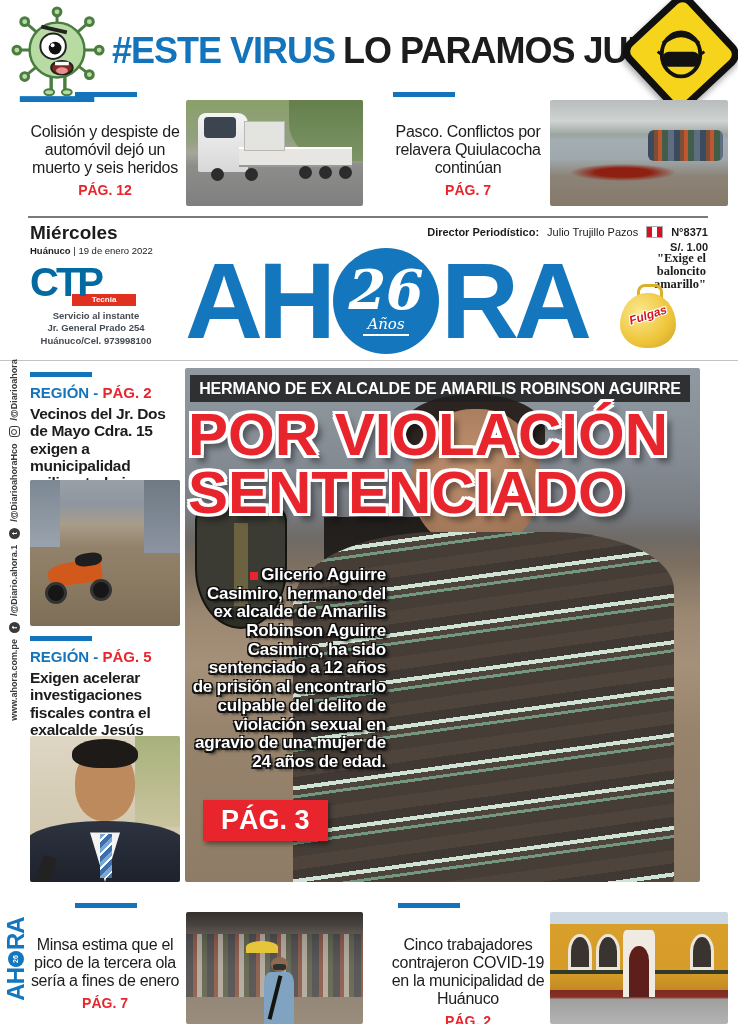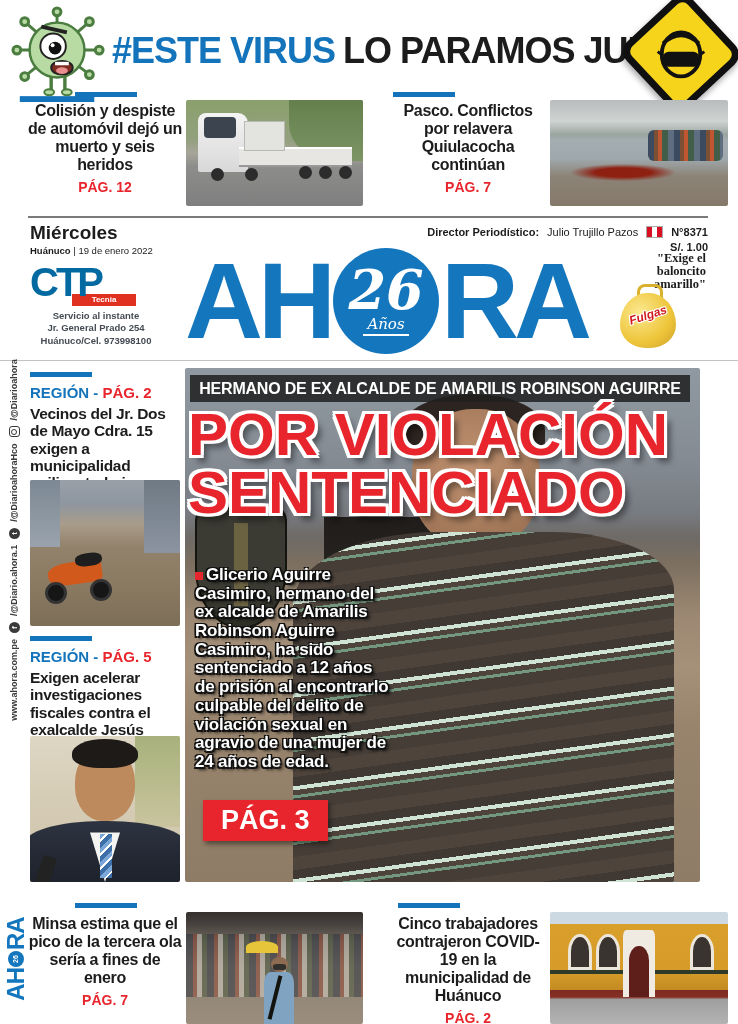--- a/index.html
+++ b/index.html
@@ -15,22 +15,22 @@
   .sign-wrap{right:4px;top:-4px;width:118px;height:118px;}
   .sign-diamond{position:absolute;left:20px;top:12px;width:76px;height:76px;background:#f6d41c;
         border:7px solid #101010;border-radius:14px;transform:rotate(47deg);
         box-shadow:2px 3px 6px rgba(0,0,0,.35);}
   .sign-face{position:absolute;left:32px;top:24px;width:66px;height:66px;}
 
   
   .bluebar{height:5px;width:62px;background:#1374bb;}
 
   
-  .brief-head{font-size:16px;font-weight:700;line-height:1.12;letter-spacing:-.3px;
-        text-align:center;color:#1c1c1c;}
+  .brief-head{font-size:16px;font-weight:400;line-height:1.12;letter-spacing:-.3px;
+        text-align:center;color:#1c1c1c;margin-top:21px;}
   .pagetag{font-size:14px;font-weight:800;color:#e8252c;text-align:center;margin-top:5px;}
   .photo{position:absolute;overflow:hidden;border-radius:2px;background:#ccc;}
   .photo > div{position:absolute;}
 
   .rule{background:#7a7a7a;height:2px;}
   .rule-light{background:#c3c3c3;height:1px;}
 
   
   .mh-day{font-size:19px;font-weight:800;}
   .mh-date{font-size:9.5px;margin-top:1px;}
@@ -103,21 +103,21 @@
   .m-body{left:21%;top:32%;width:74%;height:70%;border-radius:38% 32% 0 0/20% 16% 0 0;
         background:repeating-linear-gradient(172deg,#4e443c 0 13px,#3f3833 13px 22px,
         #cfe4d4 22px 26px,#4e443c 26px 31px,#74977f 31px 34px,#463d37 34px 46px);}
   .m-kicker{left:5px;top:7px;right:10px;height:27px;background:rgba(32,32,32,.86);
         display:flex;align-items:center;justify-content:center;color:#fff;font-size:16px;
         font-weight:800;letter-spacing:-.2px;white-space:nowrap;}
   .m-headline{left:3px;top:38px;font-size:60px;font-weight:800;line-height:.97;color:#e8252c;
         letter-spacing:0;
         text-shadow:-3px -3px 0 #fff,0 -3px 0 #fff,3px -3px 0 #fff,-3px 0 0 #fff,3px 0 0 #fff,
         -3px 3px 0 #fff,0 3px 0 #fff,3px 3px 0 #fff,6px 7px 6px rgba(0,0,0,.45);}
-  .m-body-text{left:10px;top:198px;width:198px;text-align:left;color:#fff;font-size:17px;
+  .m-body-text{left:3px;top:198px;width:198px;text-align:right;color:#fff;font-size:17px;
         font-weight:800;line-height:1.1;letter-spacing:-.2px;
         text-shadow:-1.5px -1.5px 0 #111,1.5px -1.5px 0 #111,-1.5px 1.5px 0 #111,1.5px 1.5px 0 #111,
         3px 3px 3px rgba(0,0,0,.8);}
   .m-bullet{display:inline-block;width:8px;height:8px;background:#e8252c;margin-right:3px;}
   .m-page{left:18px;top:432px;background:#e8252c;color:#fff;font-size:27px;font-weight:800;
         padding:5px 18px;box-shadow:2px 3px 5px rgba(0,0,0,.45);}
 
   
   
   .ph-truck{background:linear-gradient(180deg,#8aa06b 0%,#93a07f 38%,#a7a59a 50%,#8d8d8b 62%,#7f7f7f 100%);}

